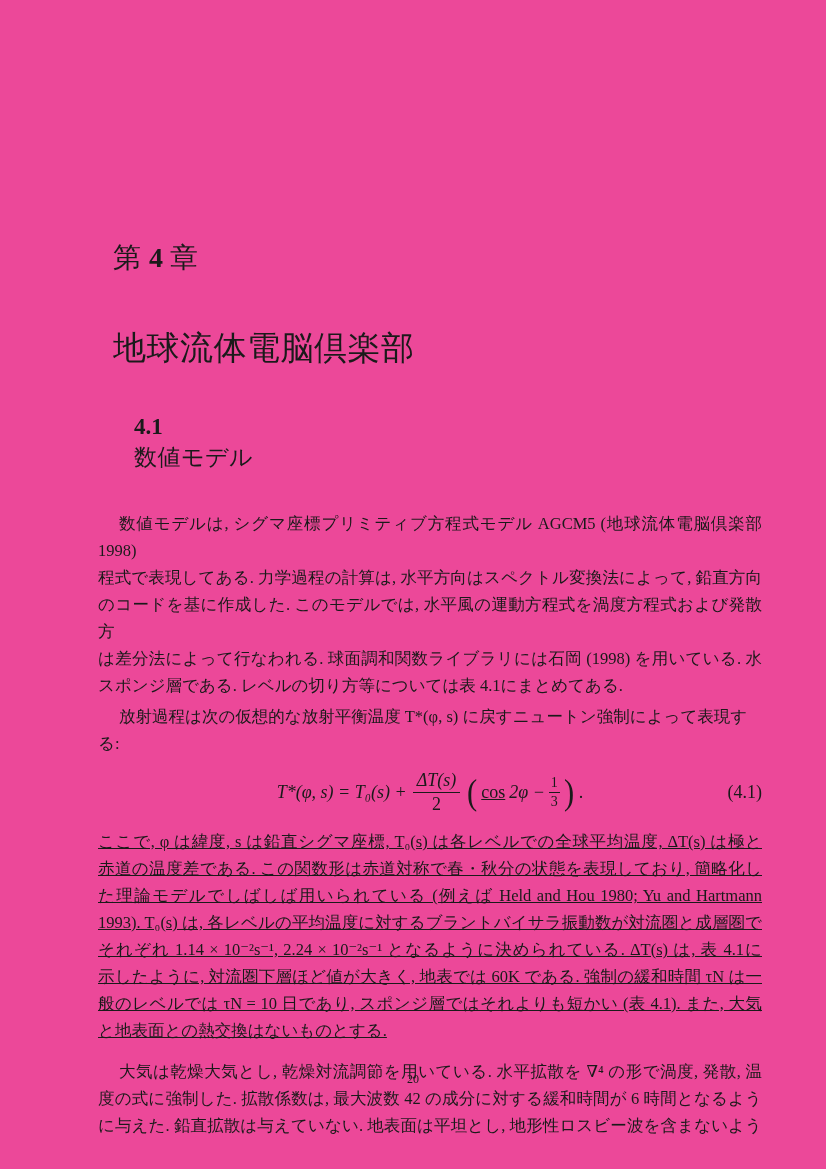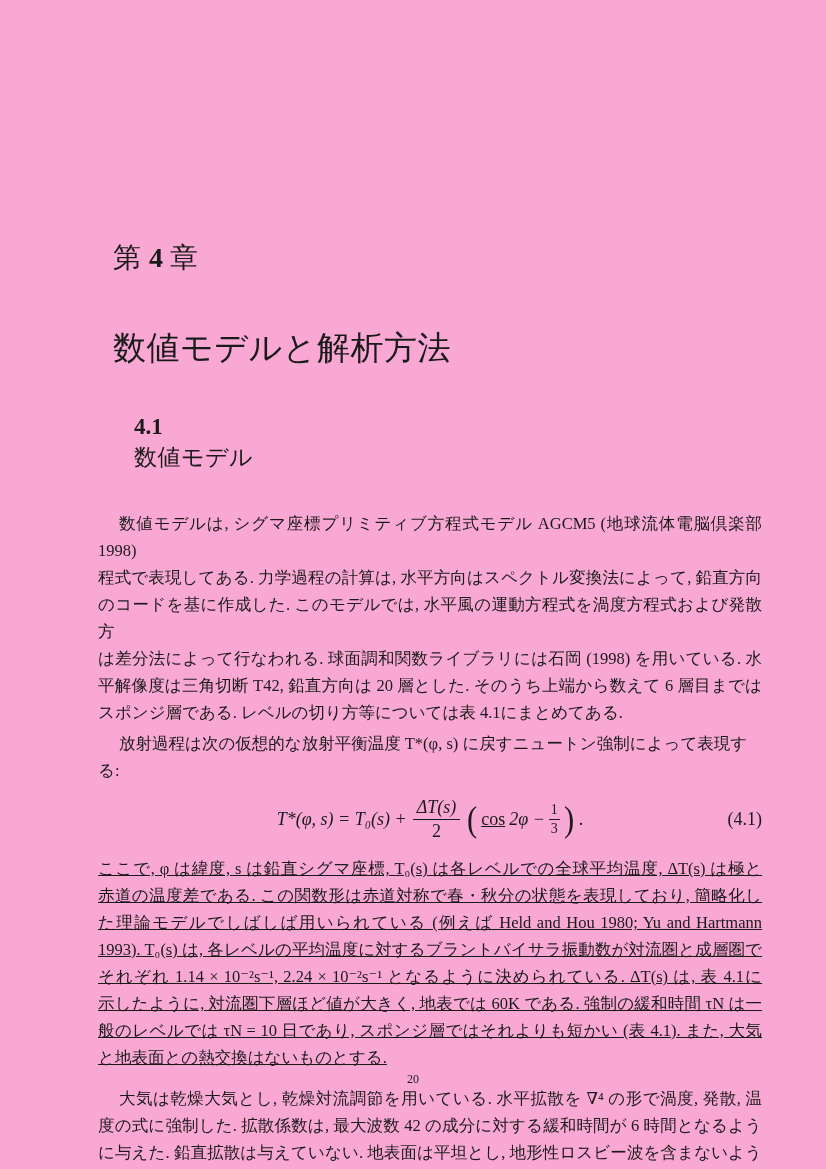--- a/index.html
+++ b/index.html
@@ -1,20 +1,20 @@
 <!DOCTYPE html>
 <html lang="ja"><head>
 <meta charset="utf-8">
 <style>
   html, body { margin: 0; padding: 0; background: #ffffff; }
   .page {
     position: relative;
     width: 826px;
     height: 1169px;
-    background: #f9a8d4;
+    background: #ec4899;
     color: #1a1a1a;
     font-family: "Liberation Serif", "DejaVu Serif", serif;
     overflow: hidden;
   }
   .content {
     position: absolute;
     left: 98px;
     top: 241px;
     width: 664px;
   }
@@ -139,33 +139,32 @@
 </head>
 <body>
 
 <div class="page">
   <main class="content">
 
     <div class="chapter-heading">
       <span>第</span><span class="ch-num">4</span><span>章</span>
     </div>
 
-    <h1 class="chapter-title">数値モデルと解析方法</h1>
+    <h1 class="chapter-title">地球流体電脳倶楽部</h1>
 
     <h2 class="section-heading">
       <span class="sec-num">4.1</span>
       <span class="sec-title">数値モデル</span>
     </h2>
 
     <div class="para first">
       <div class="line indent">数値モデルは, シグマ座標プリミティブ方程式モデル AGCM5 (地球流体電脳倶楽部 1998)</div>
       <div class="line">程式で表現してある. 力学過程の計算は, 水平方向はスペクトル変換法によって, 鉛直方向</div>
       <div class="line">のコードを基に作成した. このモデルでは, 水平風の運動方程式を渦度方程式および発散方</div>
       <div class="line">は差分法によって行なわれる. 球面調和関数ライブラリには石岡 (1998) を用いている. 水</div>
-      <div class="line">平解像度は三角切断 T42, 鉛直方向は 20 層とした. そのうち上端から数えて 6 層目までは</div>
       <div class="line last">スポンジ層である. レベルの切り方等については表 4.1にまとめてある.</div>
     </div>
 
     <div class="para">
       <div class="line indent last">放射過程は次の仮想的な放射平衡温度 T*(φ, s) に戻すニュートン強制によって表現する:</div>
     </div>
 
     <div class="equation">
       <span class="eq-lhs">T*(φ, s) = T₀(s) +</span>
       <span class="frac">

